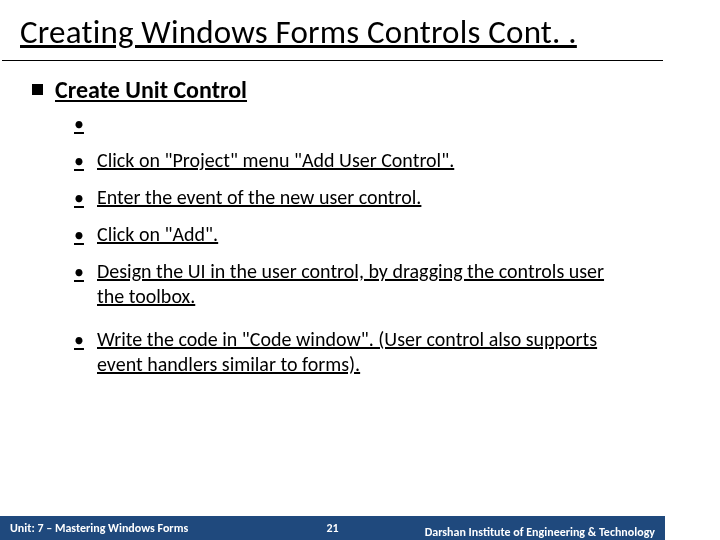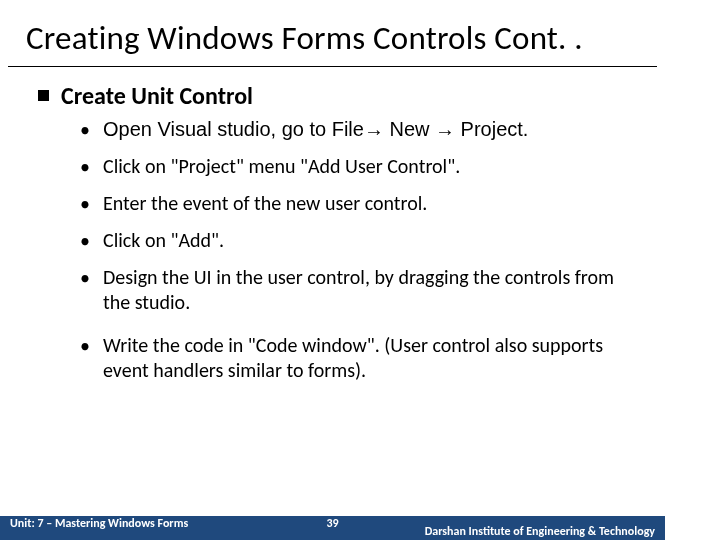--- a/index.html
+++ b/index.html
@@ -1,29 +1,29 @@
 <!DOCTYPE html>
 <html><head>
 <meta charset="utf-8">
 <style>
   * { margin: 0; padding: 0; box-sizing: border-box; }
   html, body { width: 720px; height: 540px; font-family: Calibri, "Segoe UI", Arial, sans-serif; background: #fff; color: #000; overflow: hidden; }
-  .slide { width: 665px; height: 540px; position: relative; padding: 8px; }
+  .slide { width: 665px; height: 540px; position: relative; padding: 2px; text-decoration: underline; }
   .title { font-size: 33px; font-weight: 400; padding: 10px 18px 8px 18px; border-bottom: 1px solid #000; letter-spacing: 0.2px; }
   .content { padding: 14px 30px 0 30px; }
   .lvl1 { list-style: none; margin-bottom: 6px; }
   .lvl1-item { display: flex; align-items: flex-start; margin-bottom: 6px; }
   .lvl1-bullet { width: 11px; height: 11px; background: #000; flex: 0 0 11px; margin-top: 9px; margin-right: 12px; }
   .lvl1-text { font-size: 24px; font-weight: 700; line-height: 1.25; }
   .lvl2 { list-style: none; padding-left: 42px; margin-top: 4px; margin-bottom: 10px; }
   .lvl2-item { display: flex; align-items: flex-start; margin-bottom: 12px; }
   .lvl2-bullet { flex: 0 0 12px; font-size: 20px; line-height: 1.2; margin-right: 11px; margin-top: 1px; }
   .lvl2-text { font-size: 20px; line-height: 1.25; }
   .sec2 .lvl2-item { margin-bottom: 18px; }
-  .footer { position: absolute; left: 0; right: 0; bottom: 0; height: 24px; background: #1f497d; color: #fff; display: flex; font-size: 12px; font-weight: 700; }
+  .footer { position: absolute; left: 0; right: 0; bottom: 0; height: 24px; background: #1f497d; color: #fff; display: flex; align-items: center; font-size: 12px; font-weight: 700; }
   .footer-left { padding-left: 10px; flex: 1; text-align: left; }
   .footer-mid { width: 60px; text-align: center; }
   .footer-right { padding-right: 10px; flex: 1; text-align: right; margin-top: 8px; }
   .arrow { font-family: "Segoe UI Symbol", Arial, sans-serif; }
 </style>
 </head>
 <body>
 
 <div class="slide">
   <h1 class="title">Creating Windows Forms Controls Cont. .</h1>
@@ -31,47 +31,46 @@
 
     <ul class="lvl1">
       <li class="lvl1-item">
         <span class="lvl1-bullet"></span>
         <span class="lvl1-text">Create Unit Control</span>
       </li>
     </ul>
     <ul class="lvl2">
       <li class="lvl2-item">
         <span class="lvl2-bullet">•</span>
-        <span class="lvl2-text arrow">Open Visual studio, go to File→ New → Project.</span>
       </li>
       <li class="lvl2-item">
         <span class="lvl2-bullet">•</span>
         <span class="lvl2-text">Click on "Project" menu "Add User Control".</span>
       </li>
       <li class="lvl2-item">
         <span class="lvl2-bullet">•</span>
         <span class="lvl2-text">Enter the event of the new user control.</span>
       </li>
       <li class="lvl2-item">
         <span class="lvl2-bullet">•</span>
         <span class="lvl2-text">Click on "Add".</span>
       </li>
     </ul>
 
     <ul class="lvl2 sec2">
       <li class="lvl2-item">
         <span class="lvl2-bullet">•</span>
-        <span class="lvl2-text">Design the UI in the user control, by dragging the controls from the studio.</span>
+        <span class="lvl2-text">Design the UI in the user control, by dragging the controls user the toolbox.</span>
       </li>
       <li class="lvl2-item">
         <span class="lvl2-bullet">•</span>
         <span class="lvl2-text">Write the code in "Code window". (User control also supports event handlers similar to forms).</span>
       </li>
     </ul>
 
   </div>
 
   <div class="footer">
     <div class="footer-left">Unit: 7 – Mastering Windows Forms</div>
-    <div class="footer-mid">39</div>
+    <div class="footer-mid">21</div>
     <div class="footer-right">Darshan Institute of Engineering &amp; Technology</div>
   </div>
 </div>
 
 </body></html>

